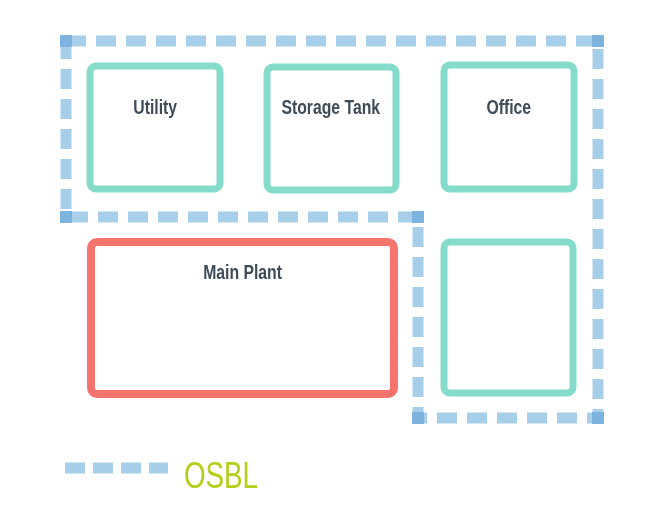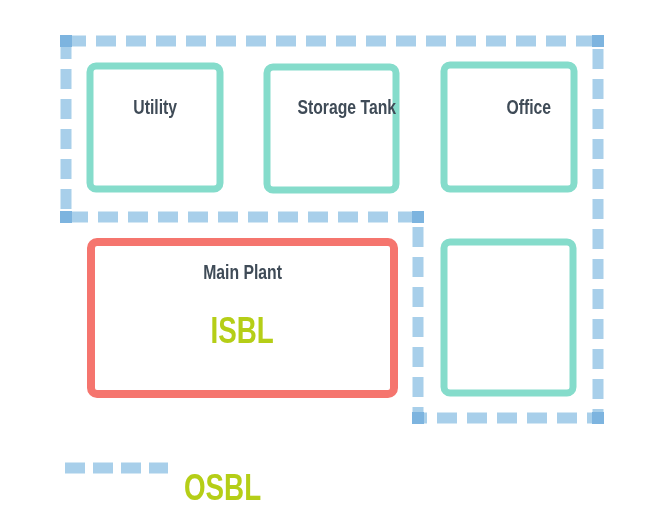--- a/index.html
+++ b/index.html
@@ -36,25 +36,24 @@
     transform-origin: center top;
   }
   .box-label { font-size: 21px; }
   .big-label {
     font-size: 37px;
     color: #B5CE17;
   }
   .legend-label {
     position: absolute;
     font-size: 37px;
-    font-weight: bold;
+    font-weight: normal;
     line-height: 1;
     color: #B5CE17;
     white-space: nowrap;
-    margin-top: 12px;
   }
   .legend-label .cond {
     display: inline-block;
     transform: scaleX(0.75);
     transform-origin: left top;
   }
 </style>
 </head>
 <body>
 
@@ -77,34 +76,31 @@
     <rect x="91" y="242" width="303" height="152" rx="6" fill="#FFFFFF" stroke-width="8" stroke="#F5756E"></rect>
     <rect x="444" y="242" width="129" height="151" rx="6" fill="#FFFFFF" stroke-width="7" stroke="#85DCCB"></rect>
 
     <line x1="65" y1="468" x2="168" y2="468" stroke-width="11" stroke-dasharray="20 8" stroke="#A8CFEA"></line>
   </svg>
 
   <div class="label box-label" style="left:87px; top:96px; width:137px;">
     <span class="cond">Utility</span>
   </div>
 
-  <div class="label box-label" style="left:279px; top:96px; width:136px;">
+  <div class="label box-label" style="left:263px; top:96px; width:136px;">
     <span class="cond">Storage Tank</span>
   </div>
 
-  <div class="label box-label" style="left:440px; top:96px; width:137px;padding-left:20px;">
+  <div class="label box-label" style="left:440px; top:96px; width:137px;">
     <span class="cond">Office</span>
   </div>
 
   <div class="label box-label" style="left:87px; top:261px; width:311px;">
     <span class="cond">Main Plant</span>
   </div>
 
-  <div class="label big-label" style="left:87px; top:312px; width:311px;">
-    <span class="cond">ISBL</span>
-  </div>
 
 
   <div class="legend-label" style="left:184px; top:457px;">
     <span class="cond">OSBL</span>
   </div>
 
 </div>
 
 </body></html>

